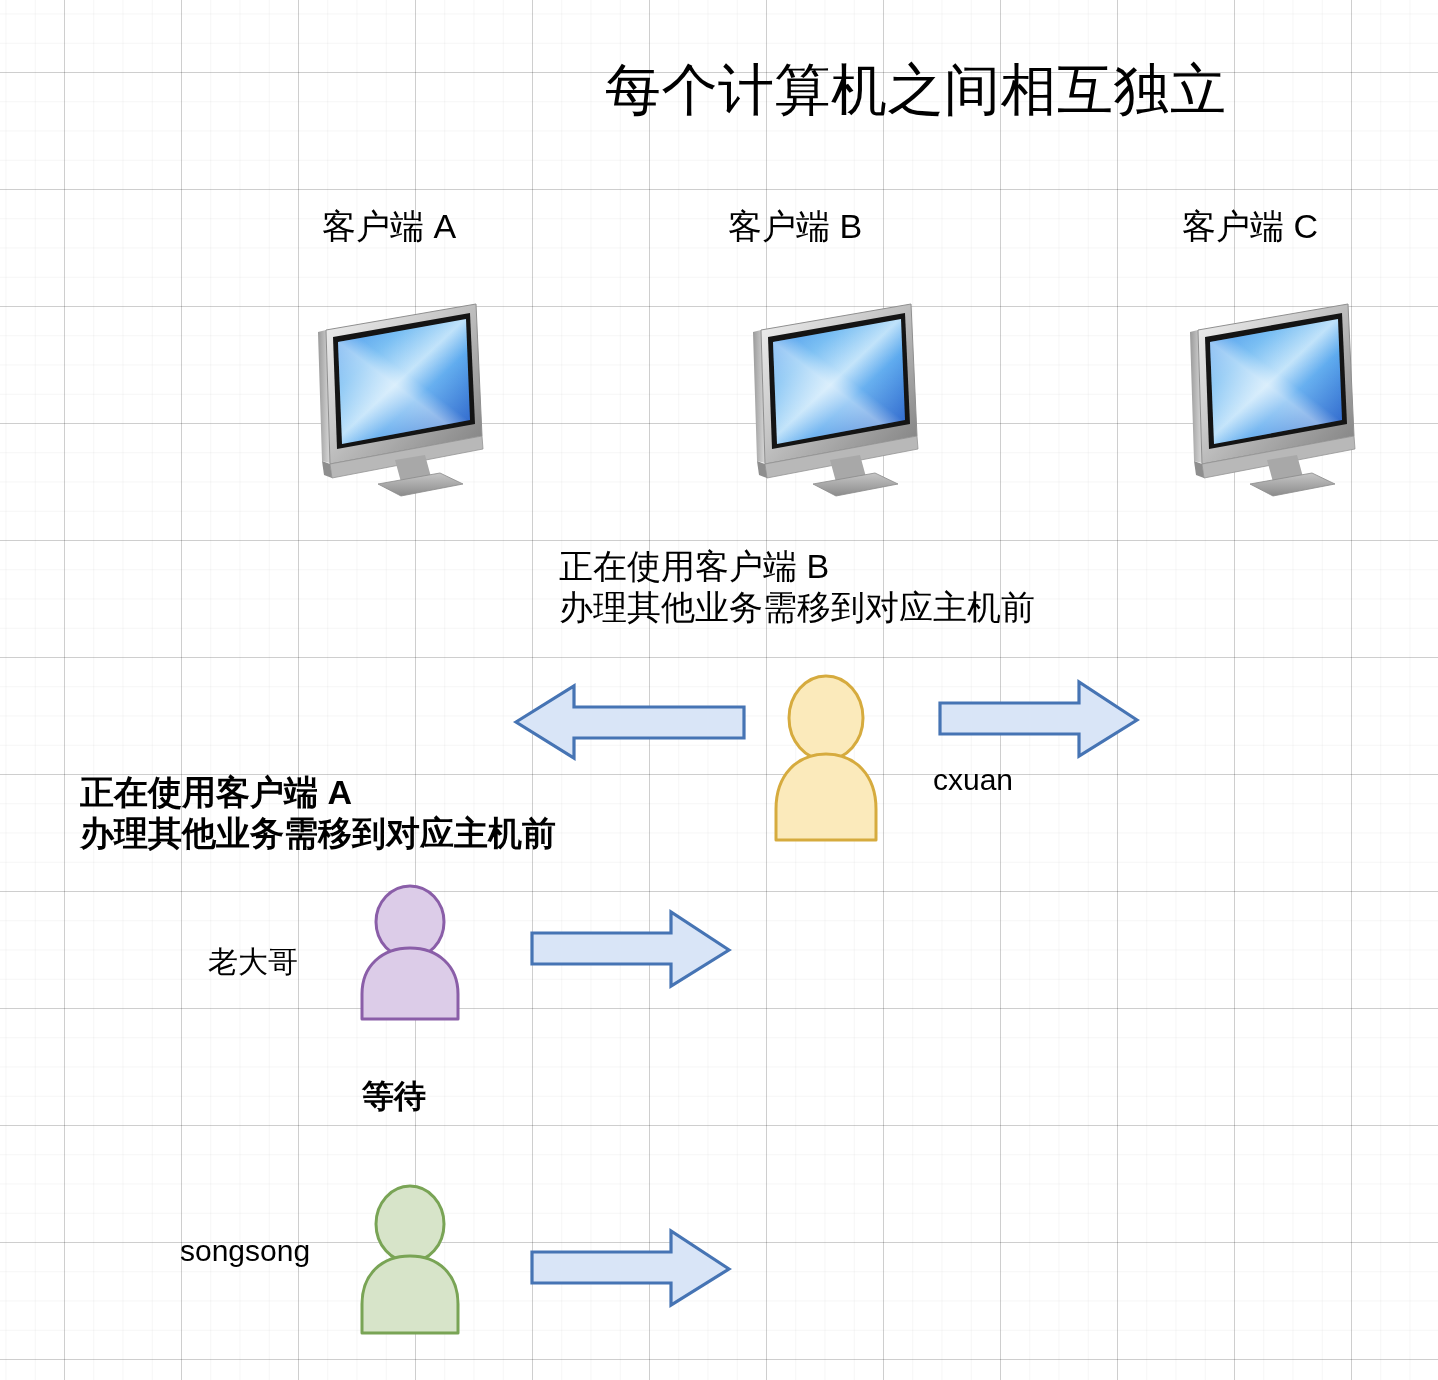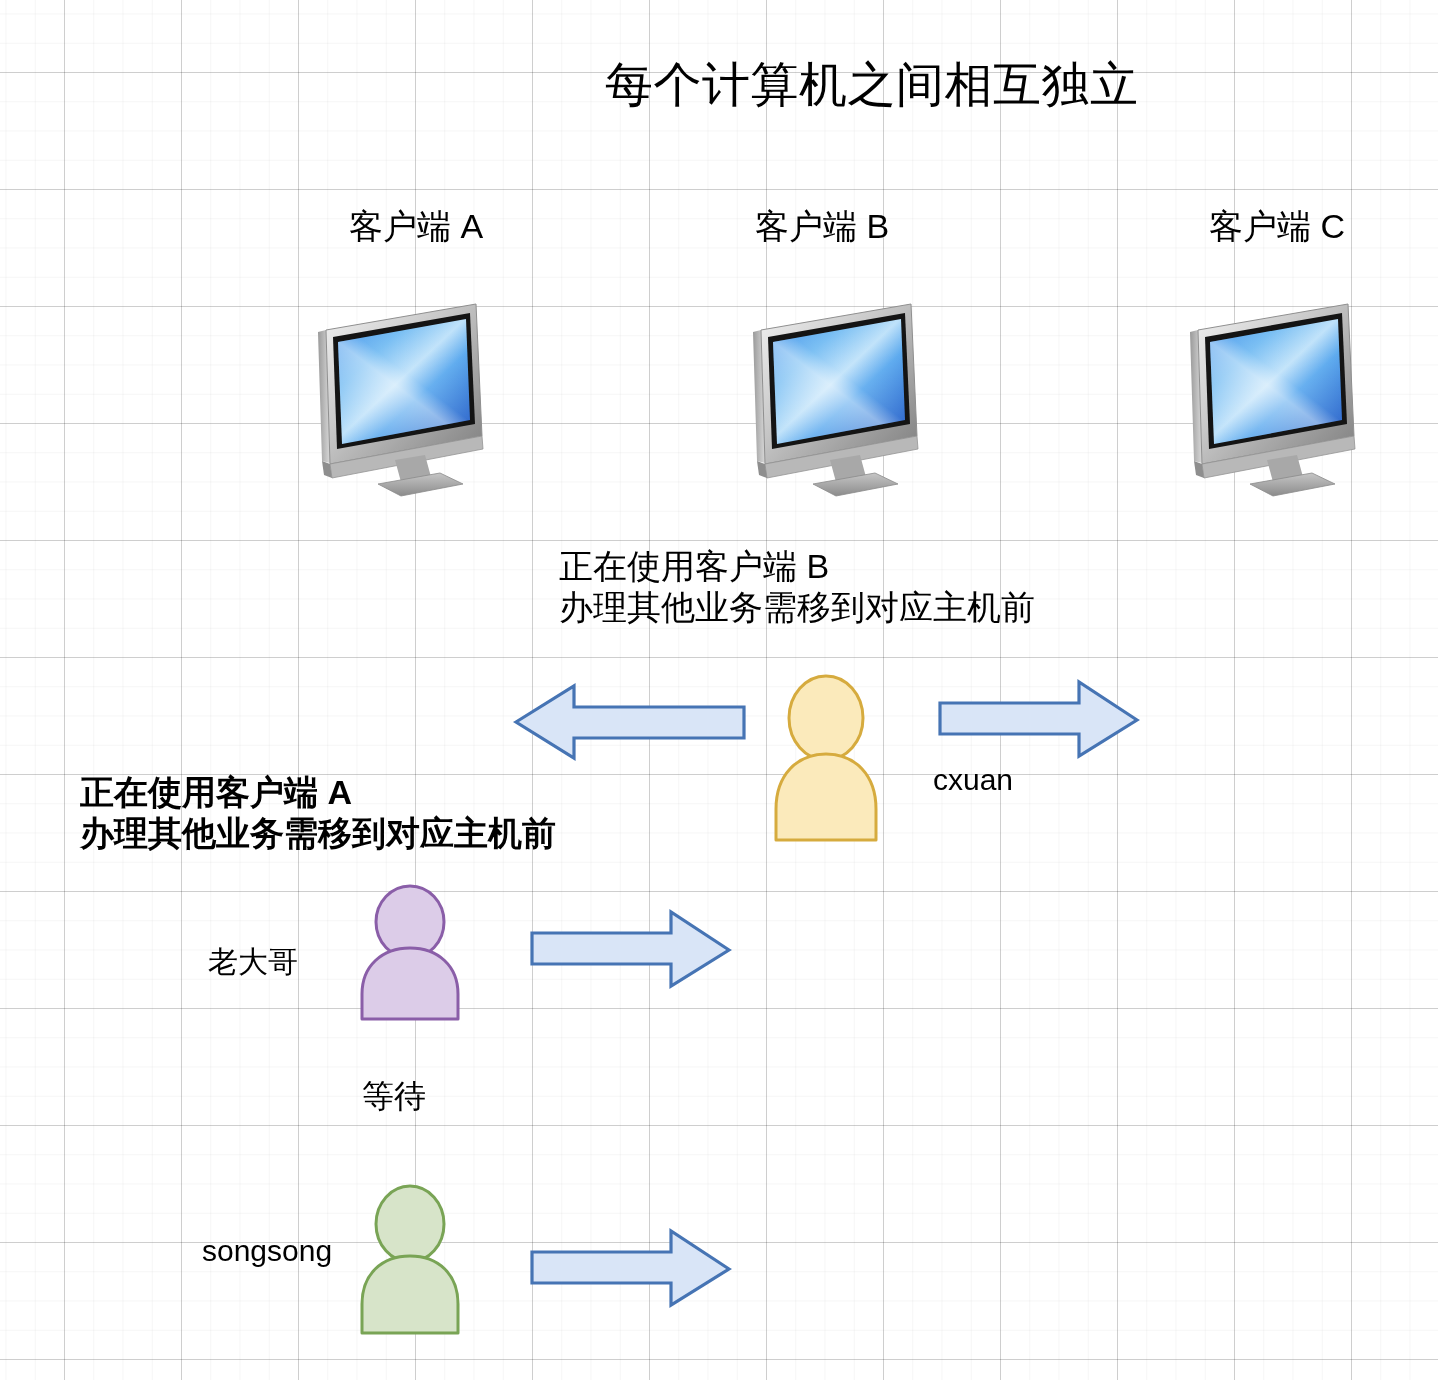--- a/index.html
+++ b/index.html
@@ -28,26 +28,25 @@
     font-family: "Liberation Sans", "DejaVu Sans", sans-serif;
     color: #000000;
   }
   .txt {
     position: absolute;
     white-space: pre;
     color: #000000;
     line-height: 1.22;
   }
   .title {
-    font-size: 48px;
+    font-size: 56px;
     letter-spacing: 0.5px;
   }
   .client-label {
     font-size: 34px;
-    margin-left: 27px;
   }
   .note {
     font-size: 34px;
     text-align: left;
   }
   .person-label {
     font-size: 30px;
   }
   .wait-label {
     font-size: 32px;
@@ -238,23 +237,23 @@
       <path d="M10,133 L10,108 C10,80 30,62 58,62 C86,62 106,80 106,108 L106,133 Z" fill="#DCCCE8" stroke="#8A5EA8" stroke-width="3" stroke-linejoin="round"></path>
     </svg>
   </div>
 
   <div class="node" style="left:528px; top:906px;">
     <svg width="205" height="88" viewBox="0 0 205 88">
       <path d="M201,44 L143,6 L143,27 L4,27 L4,58 L143,58 L143,80 Z" fill="#D9E5F7" stroke="#4674B4" stroke-width="3.2" stroke-linejoin="miter"></path>
     </svg>
   </div>
 
-  <div class="txt wait-label" style="left:362px; top:1077px;">等待</div>
-
-  <div class="txt person-label" style="left:180px; top:1233px;margin-left:22px;">songsong</div>
+  <div class="txt wait-label" style="left:362px; top:1077px;font-weight:bold;">等待</div>
+
+  <div class="txt person-label" style="left:180px; top:1233px;">songsong</div>
 
   <div class="node" style="left:352px; top:1186px;">
     <svg width="116" height="150" viewBox="0 0 116 150">
       <ellipse cx="58" cy="38" rx="34" ry="38" fill="#D7E4C9" stroke="#79A455" stroke-width="3"></ellipse>
       <path d="M10,147 L10,118 C10,88 30,70 58,70 C86,70 106,88 106,118 L106,147 Z" fill="#D7E4C9" stroke="#79A455" stroke-width="3" stroke-linejoin="round"></path>
     </svg>
   </div>
 
   <div class="node" style="left:528px; top:1225px;">
     <svg width="205" height="88" viewBox="0 0 205 88">

